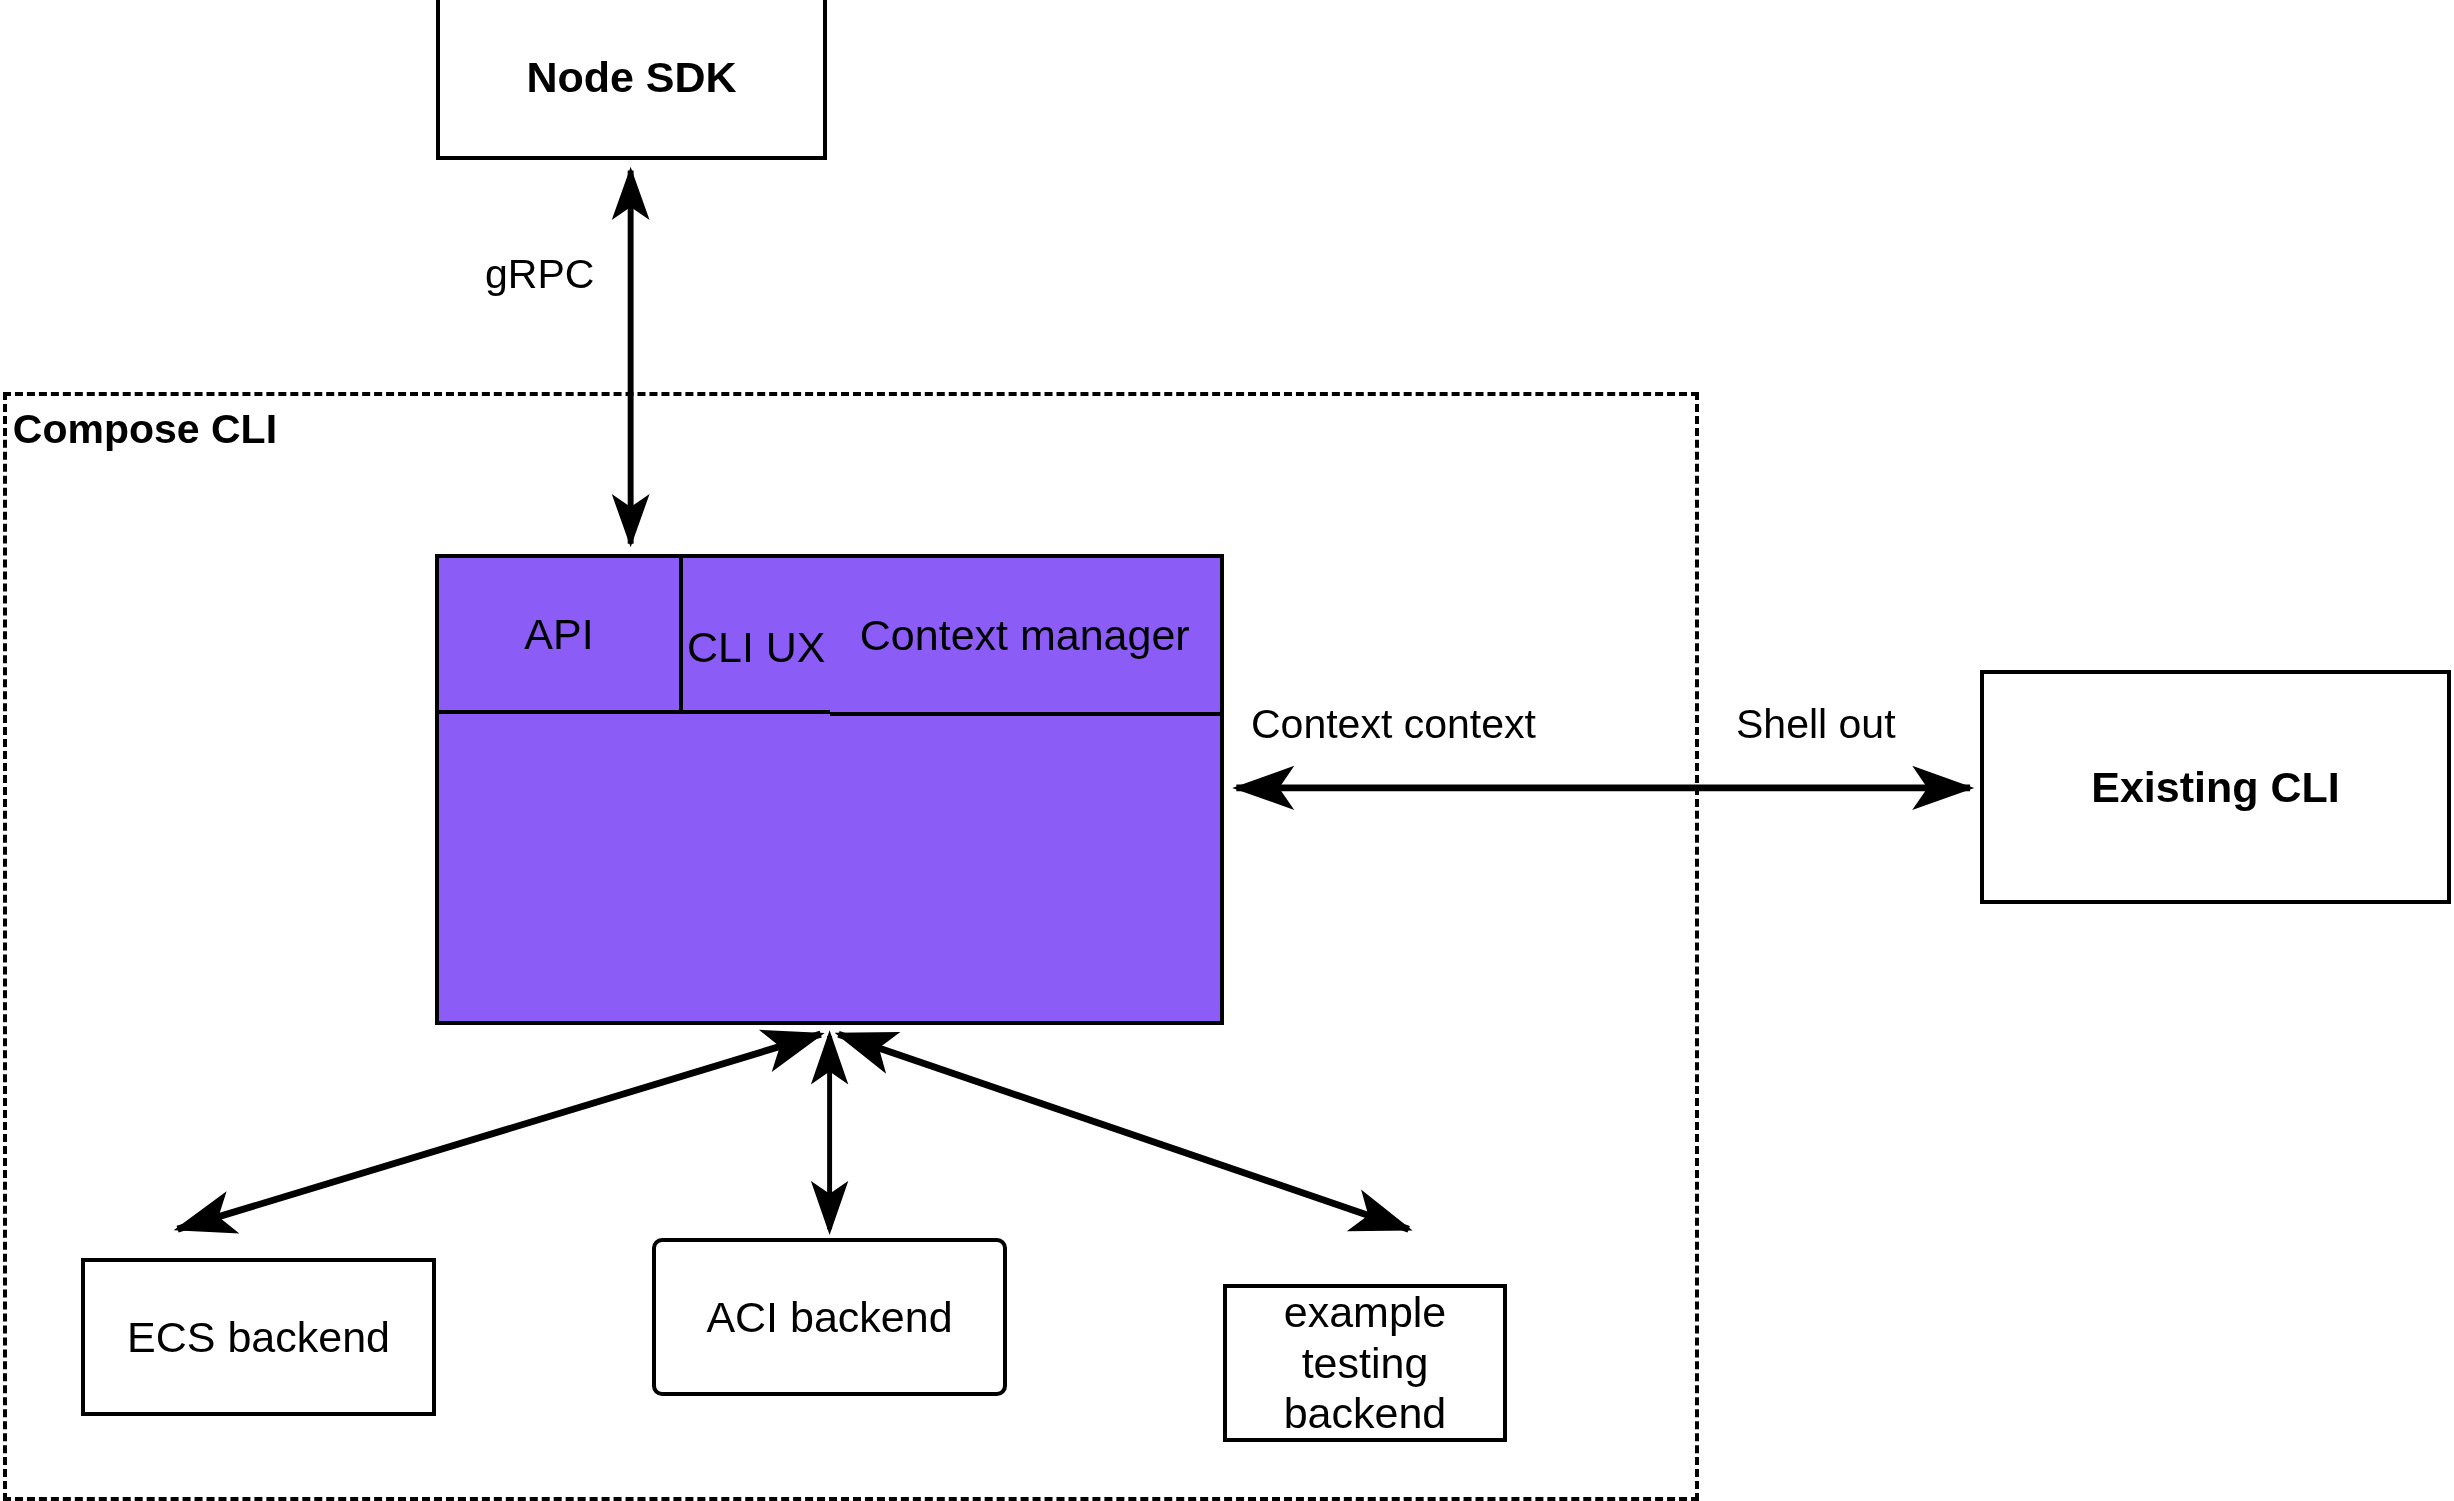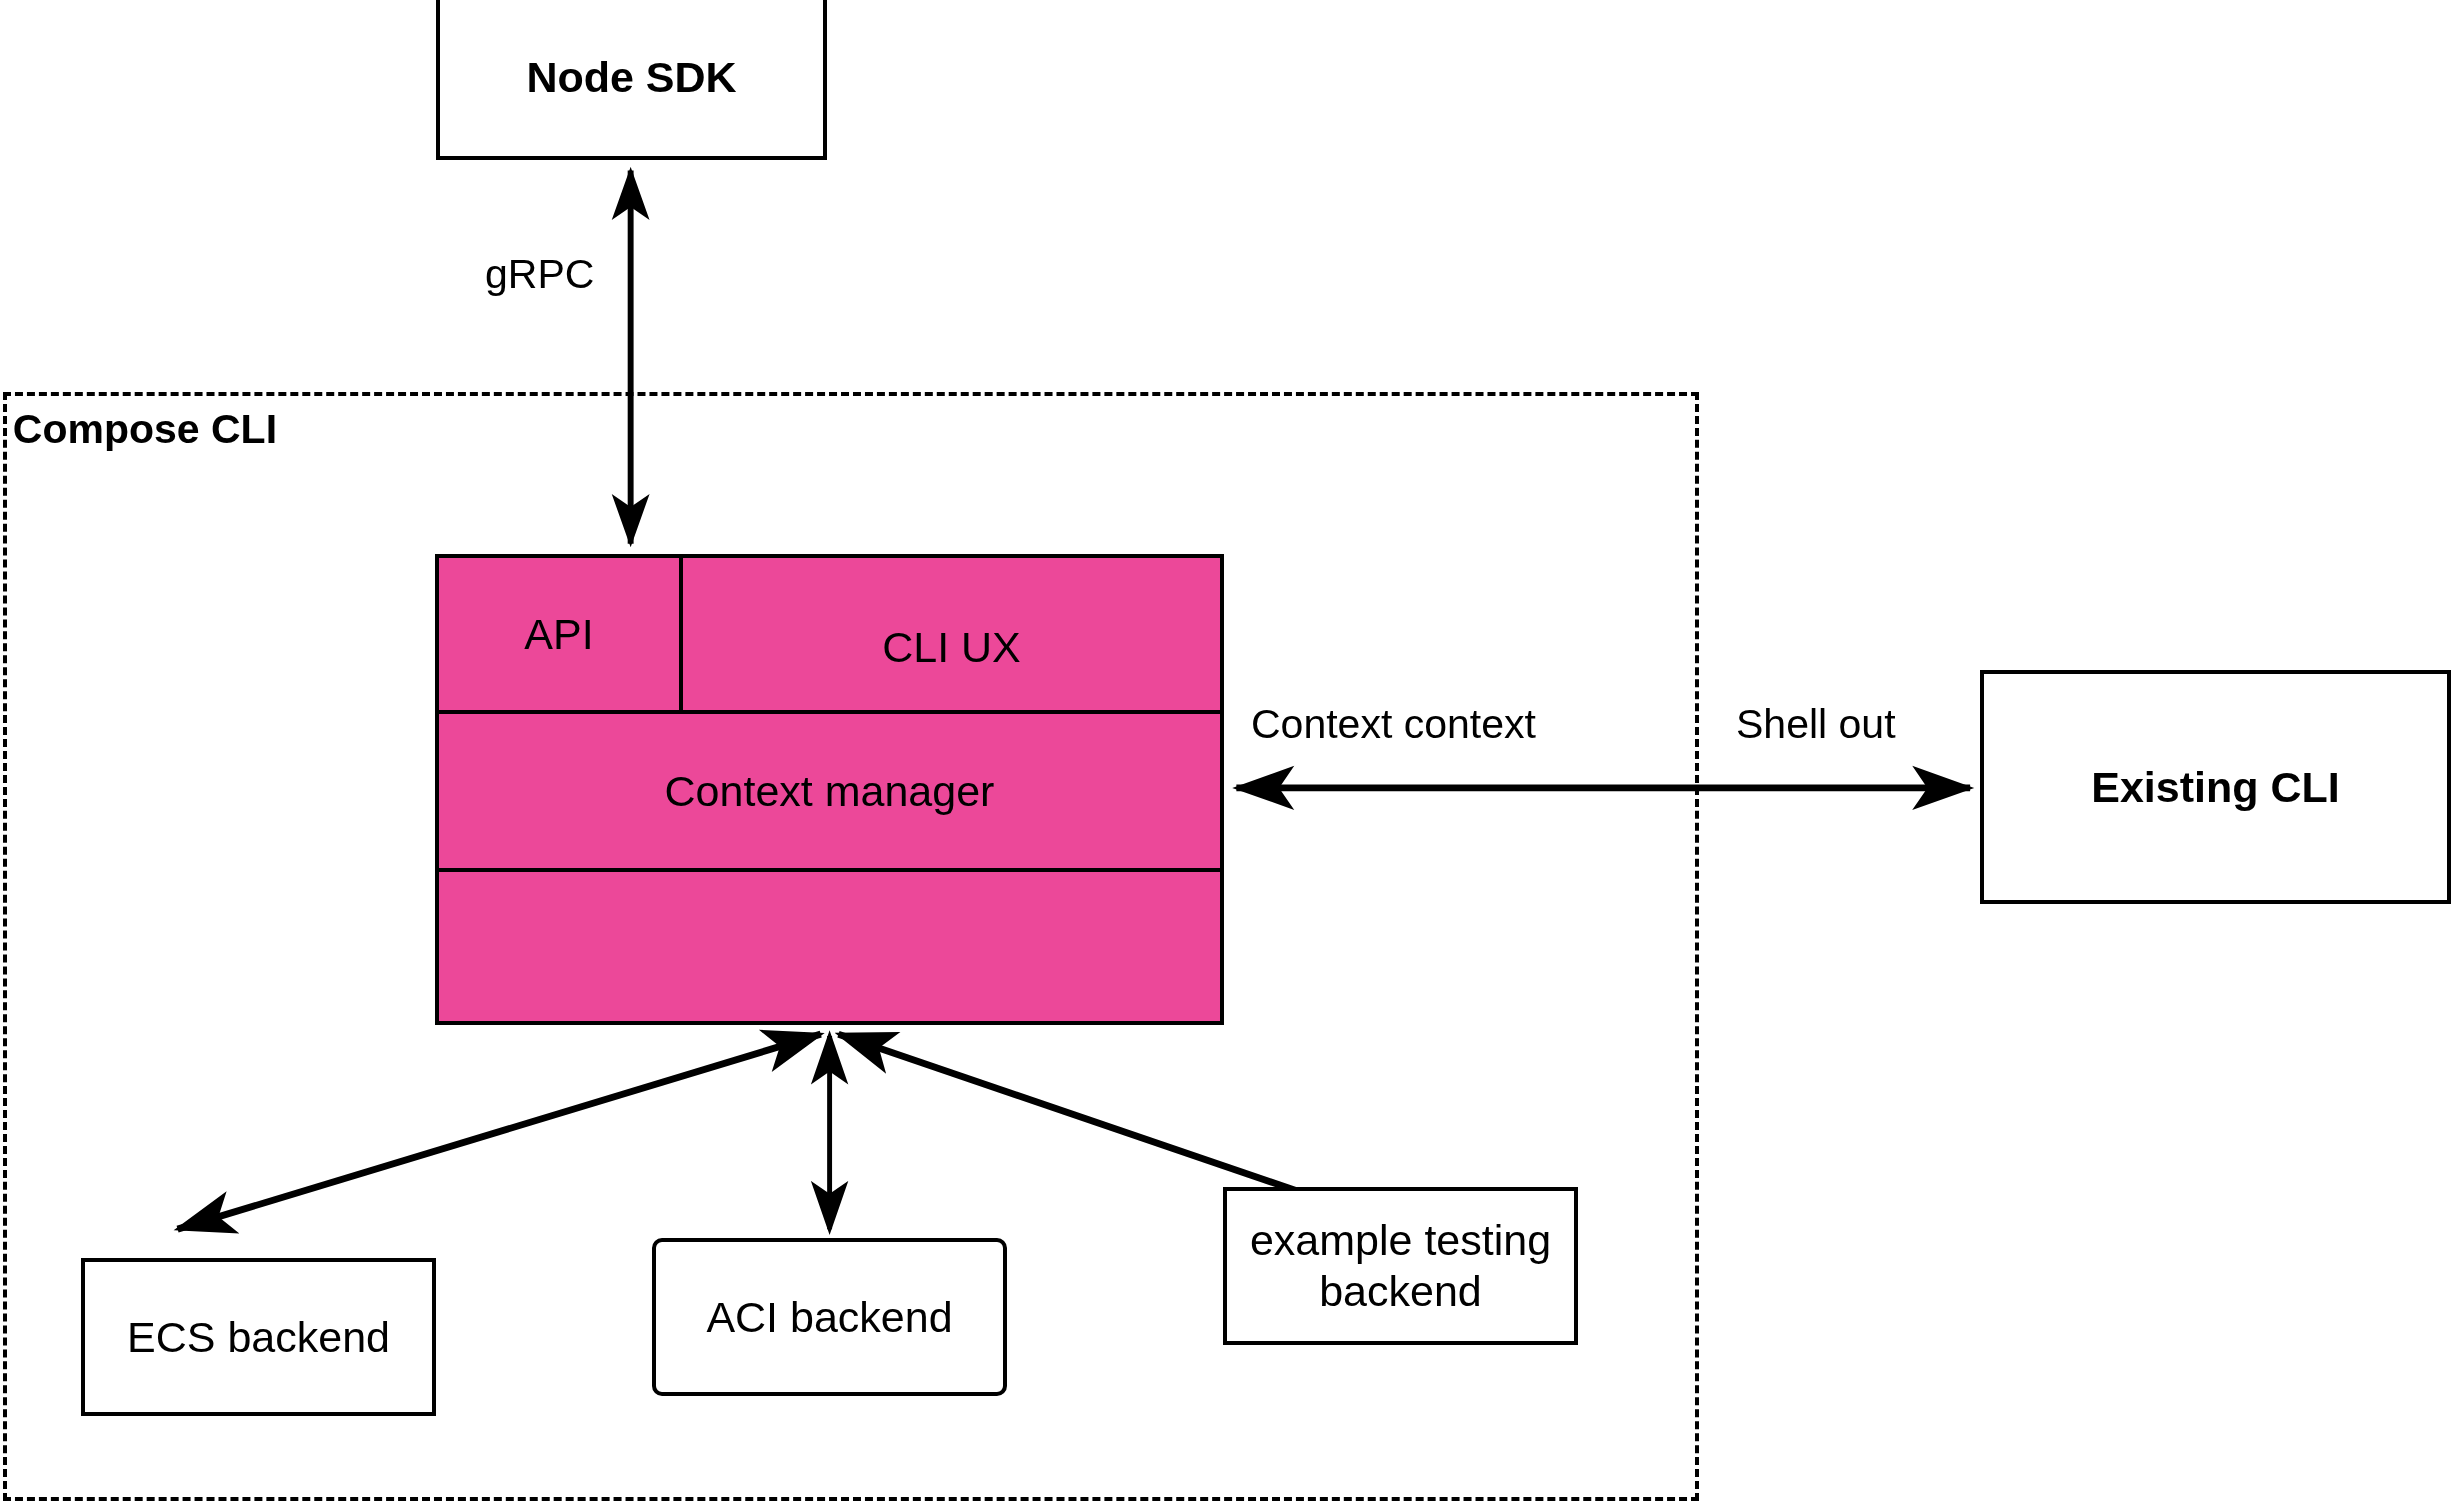--- a/index.html
+++ b/index.html
@@ -44,24 +44,23 @@
     font-size: 41px;
     font-weight: bold;
     color: #000000;
     white-space: nowrap;
     z-index: 4;
   }
   .stack {
     position: absolute;
     box-sizing: border-box;
     border: 4.9px solid #000000;
-    background: #ec4899;
+    background: #8b5cf6;
     z-index: 3;
     display: flex;
-    flex-direction: column;
   }
   .stack-row {
     display: flex;
     flex-direction: row;
     box-sizing: border-box;
     width: 100%;
   }
   .stack-row.top {
     height: 156px;
     border-bottom: 4.9px solid #000000;
@@ -162,16 +161,16 @@
   <div class="edge-label" style="left:1251px; top:701px;">Context context</div>
 
   <div class="edge-label" style="left:1736px; top:701px;">Shell out</div>
 
   <div class="box bold" style="left:1980px; top:670px; width:471px; height:234px;">Existing CLI</div>
 
   <div class="box" style="left:81px; top:1238px; width:355px; height:158px;margin-top:20px;">ECS backend</div>
 
   <div class="box" style="left:652px; top:1238px; width:355px; height:158px;border-radius:10px;">ACI backend</div>
 
-  <div class="box" style="left:1223px; top:1187px; width:355px; height:158px; padding:0 3px;">example testing backend</div>
+  <div class="box" style="left:1223px; top:1284px; width:284px; height:158px; padding:0 3px;">example testing backend</div>
 
 </div>
 
 
 </body></html>

